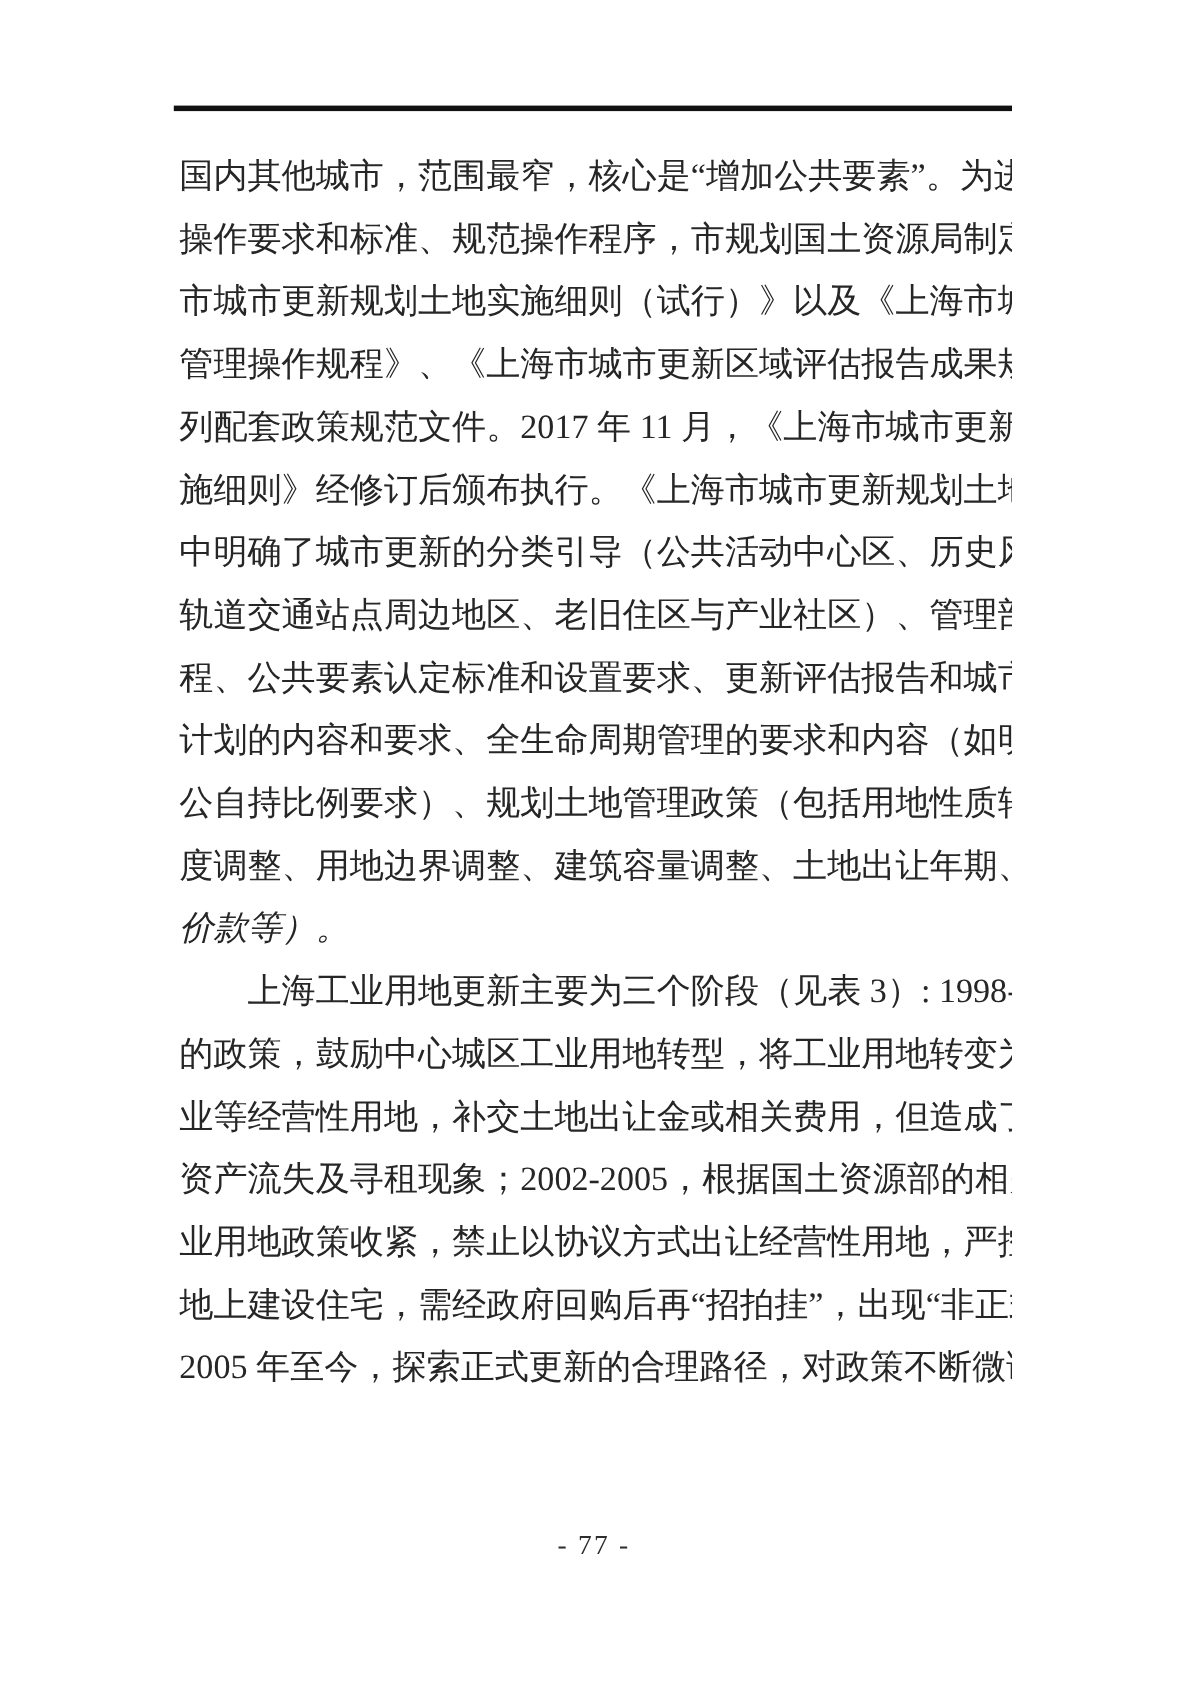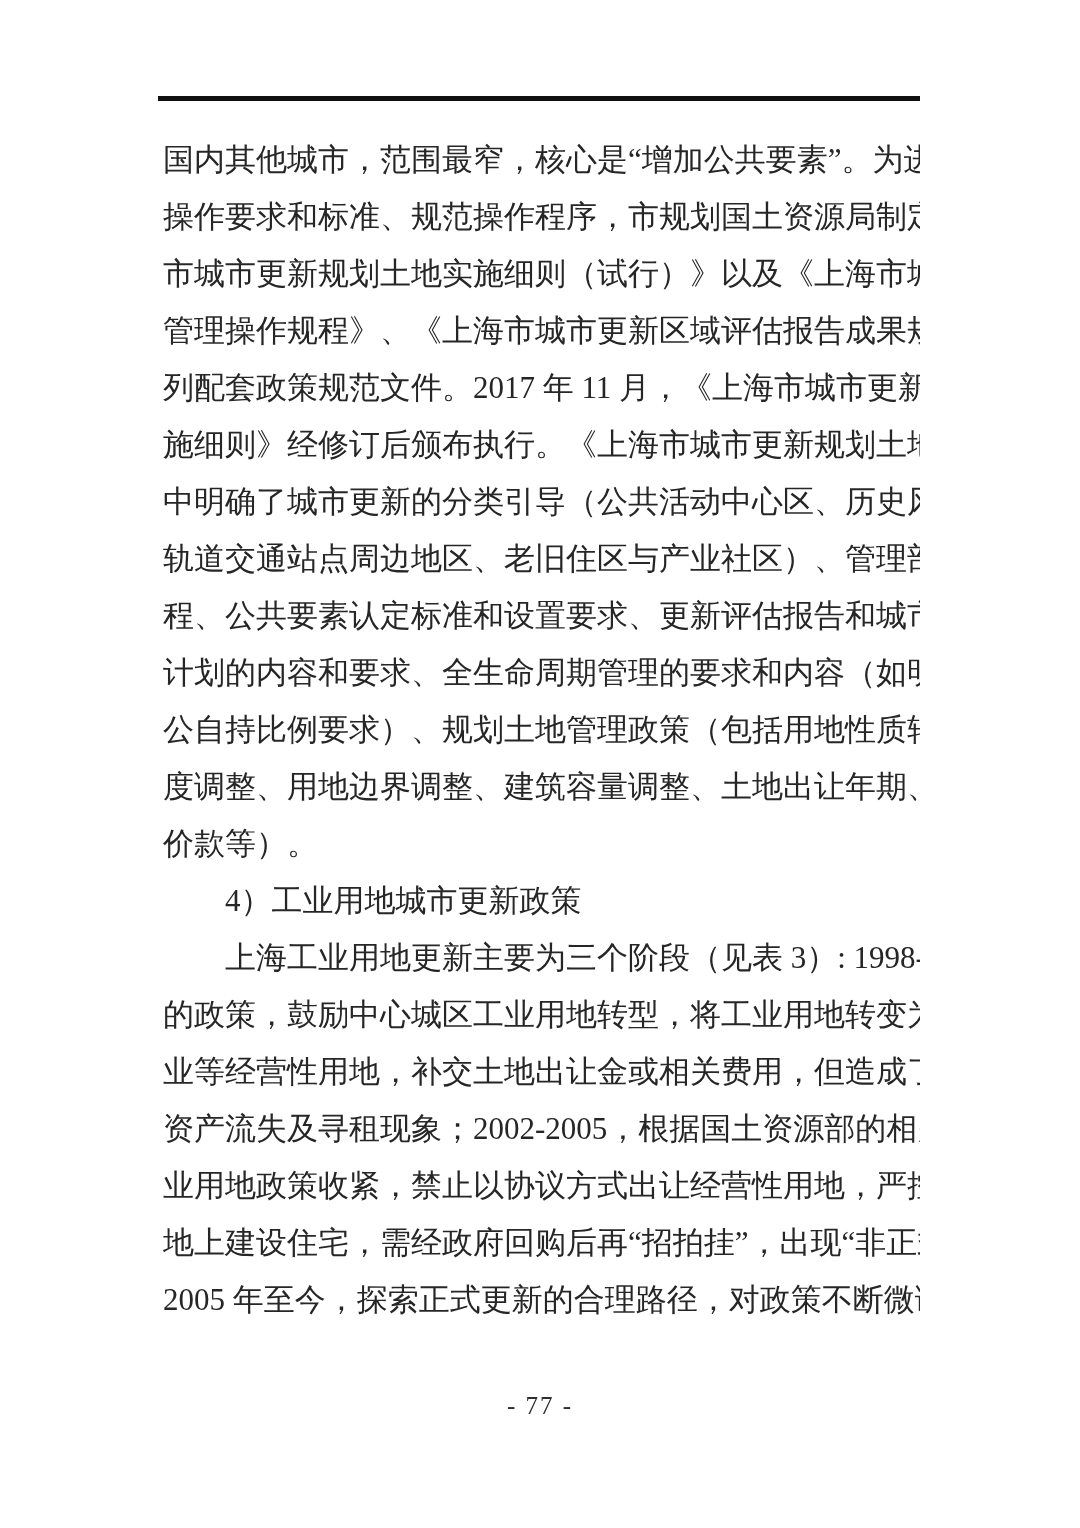--- a/index.html
+++ b/index.html
@@ -41,20 +41,21 @@
     padding: 0;
     height: 57px;
     white-space: nowrap;
     text-align: justify;
     text-align-last: justify;
     overflow: hidden;
   }
   .line.no-just {
     text-align: left;
     text-align-last: left;
+    font-style: italic;
   }
   .line.indent {
     text-indent: 2em;
   }
   .page-number {
     position: absolute;
     left: 0;
     top: 1392px;
     width: 1080px;
     text-align: center;
@@ -78,21 +79,20 @@
       <p class="line">管理操作规程》、《上海市城市更新区域评估报告成果规范》等一系</p>
       <p class="line">列配套政策规范文件。2017 年 11 月，《上海市城市更新规划土地实</p>
       <p class="line">施细则》经修订后颁布执行。《上海市城市更新规划土地实施细则》</p>
       <p class="line">中明确了城市更新的分类引导（公共活动中心区、历史风貌地区、</p>
       <p class="line">轨道交通站点周边地区、老旧住区与产业社区）、管理部门、工作流</p>
       <p class="line">程、公共要素认定标准和设置要求、更新评估报告和城市更新实施</p>
       <p class="line">计划的内容和要求、全生命周期管理的要求和内容（如明确商业办</p>
       <p class="line">公自持比例要求）、规划土地管理政策（包括用地性质转变、建筑高</p>
       <p class="line">度调整、用地边界调整、建筑容量调整、土地出让年期、土地出让</p>
       <p class="line no-just">价款等）。</p>
-      <p class="line indent no-just">4）工业用地城市更新政策</p>
       <p class="line indent">上海工业用地更新主要为三个阶段（见表 3）: 1998-2002，宽松</p>
       <p class="line">的政策，鼓励中心城区工业用地转型，将工业用地转变为住宅、商</p>
       <p class="line">业等经营性用地，补交土地出让金或相关费用，但造成了大量国有</p>
       <p class="line">资产流失及寻租现象；2002-2005，根据国土资源部的相关规定，工</p>
       <p class="line">业用地政策收紧，禁止以协议方式出让经营性用地，严控在划拨用</p>
       <p class="line">地上建设住宅，需经政府回购后再“招拍挂”，出现“非正式更新”；</p>
       <p class="line">2005 年至今，探索正式更新的合理路径，对政策不断微调，一边放</p>
     </div>
 
   <div class="page-number">- 77 -</div>

